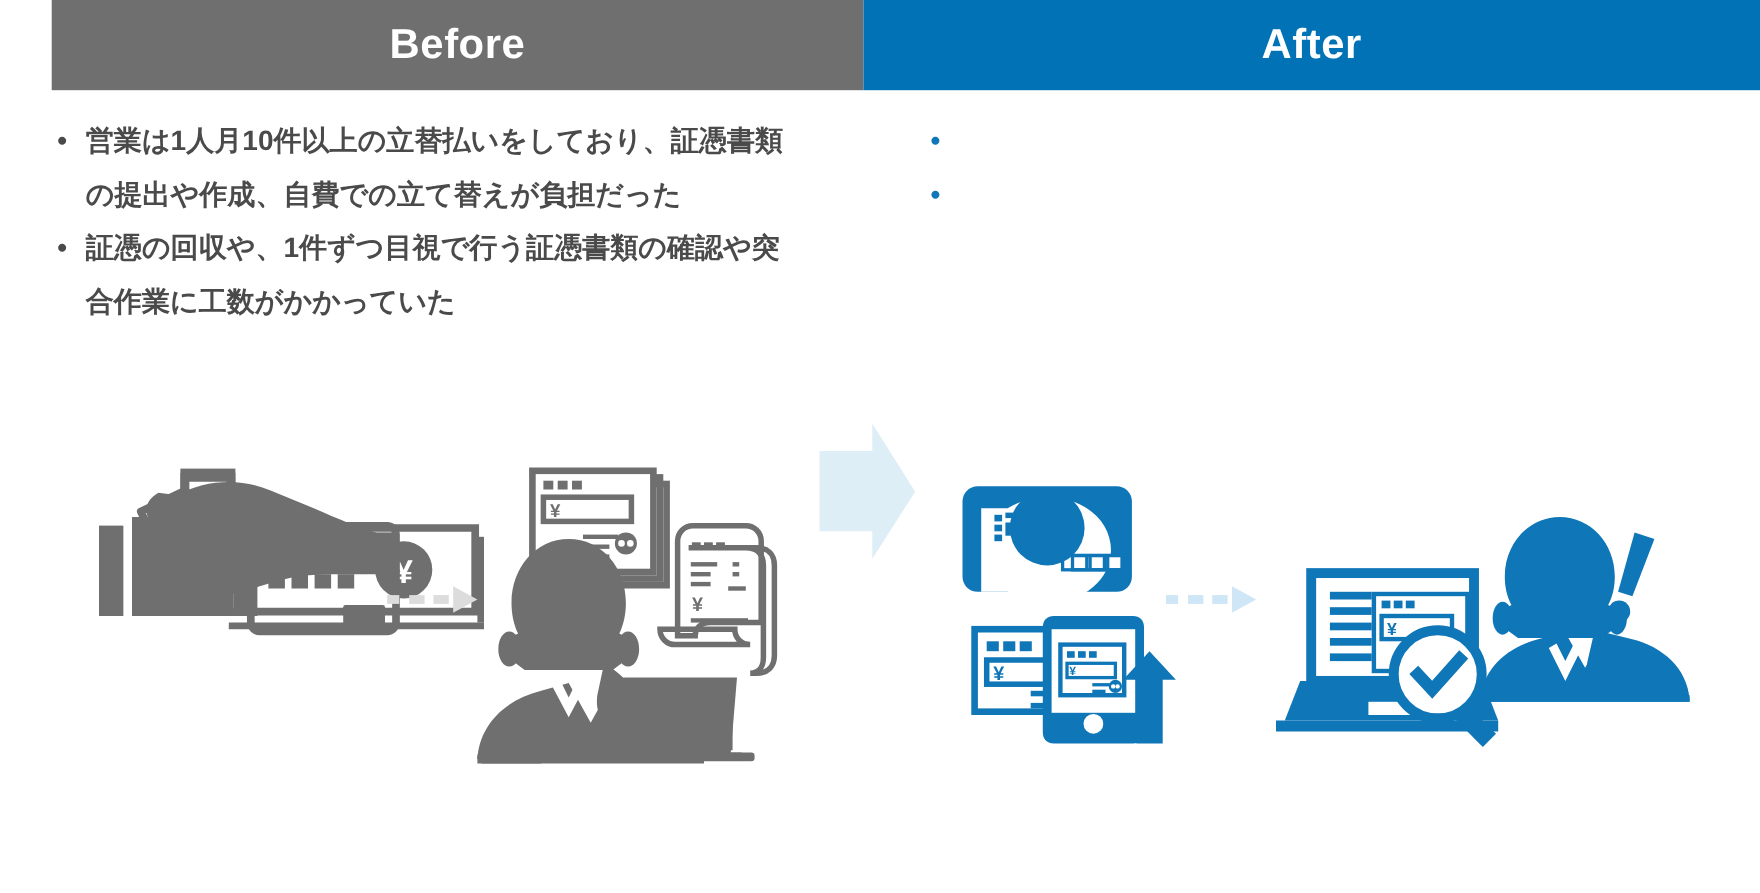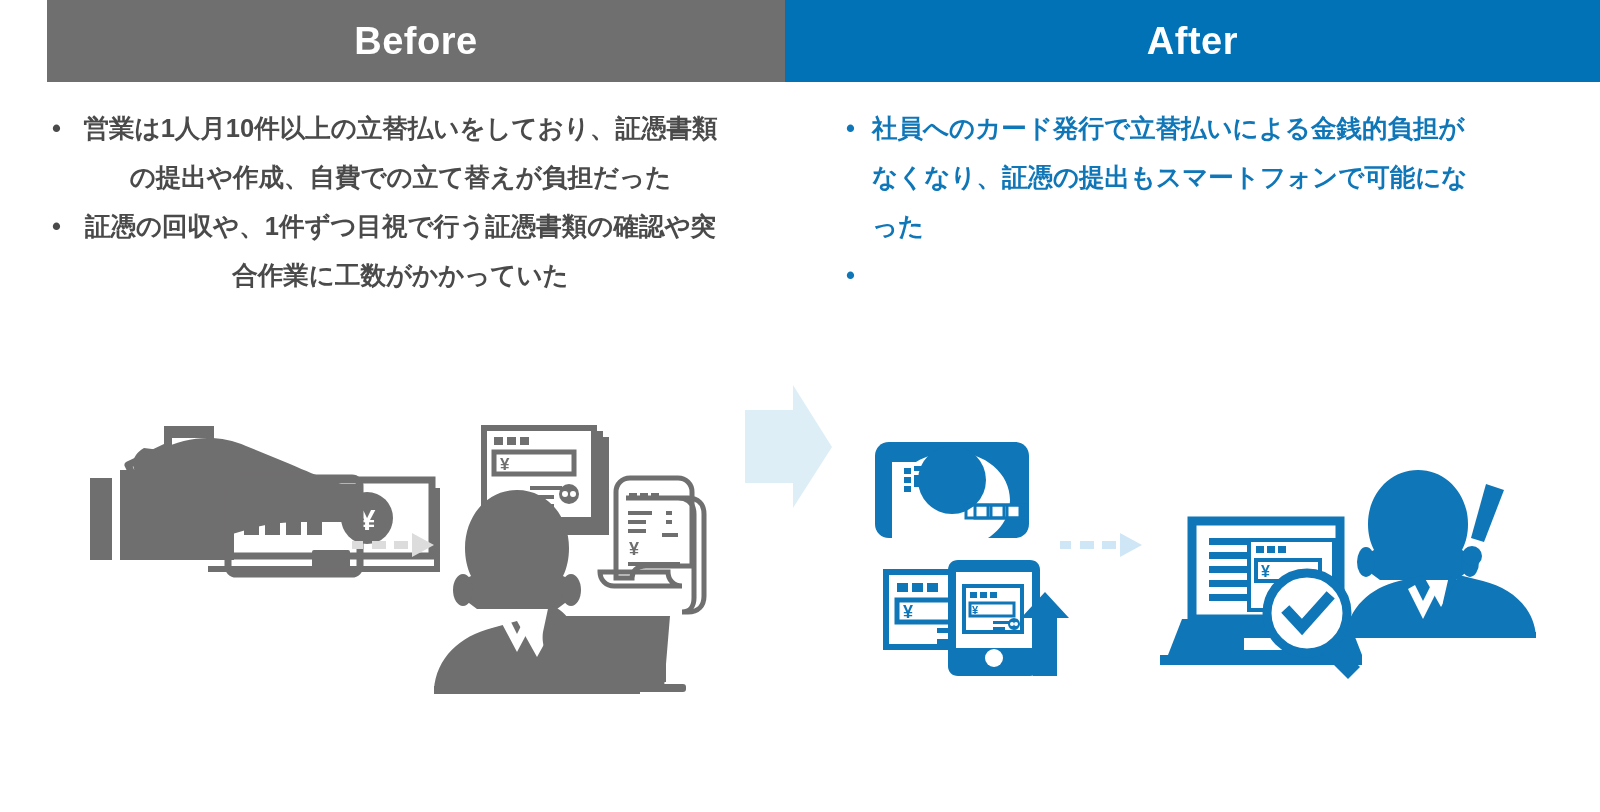--- a/index.html
+++ b/index.html
@@ -66,21 +66,21 @@
     text-align: left;
     font-size: 25.5px;
     line-height: 49px;
   }
   .bullet .txt {
     flex: 1 1 auto;
   }
 
   .col-left .bullet  { color: #4a4a4a; font-weight: bold; }
   .col-right .bullet { color: #0f76b8; font-weight: bold; }
-  .col-left .bullet .txt  { max-width: 645px; text-align: center; }
+  .col-left .bullet .txt  { max-width: 645px; }
   .col-right .bullet .txt { max-width: 612px; }
 
   
   .art {
     position: absolute;
     left: 0; top: 0;
     width: 1600px;
     height: 812px;
     pointer-events: none;
   }
@@ -104,21 +104,20 @@
   </div>
   <div class="bullet">
     <span class="dot">•</span>
     <span class="txt">証憑の回収や、1件ずつ目視で行う証憑書類の確認や突合作業に工数がかかっていた</span>
   </div>
 </div>
 
 <div class="col col-right">
   <div class="bullet">
     <span class="dot">•</span>
-    <span class="txt">社員へのカード発行で立替払いによる金銭的負担がなくなり、証憑の提出もスマートフォンで可能になった</span>
   </div>
   <div class="bullet">
     <span class="dot">•</span>
   </div>
 </div>
 
 <svg class="art" viewBox="0 0 1600 812" xmlns="http://www.w3.org/2000/svg">
 
   <g fill="#706f6f">
 

